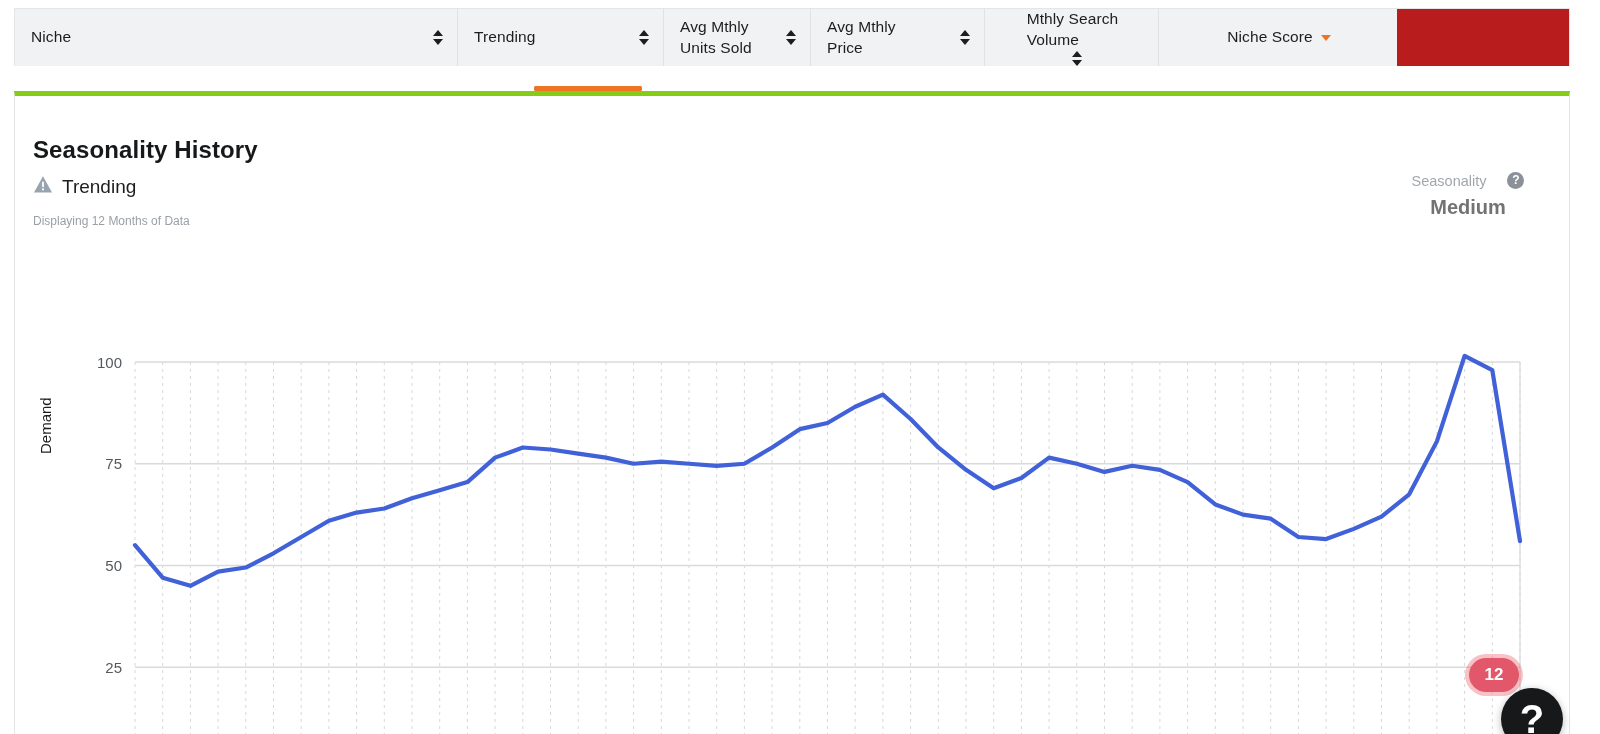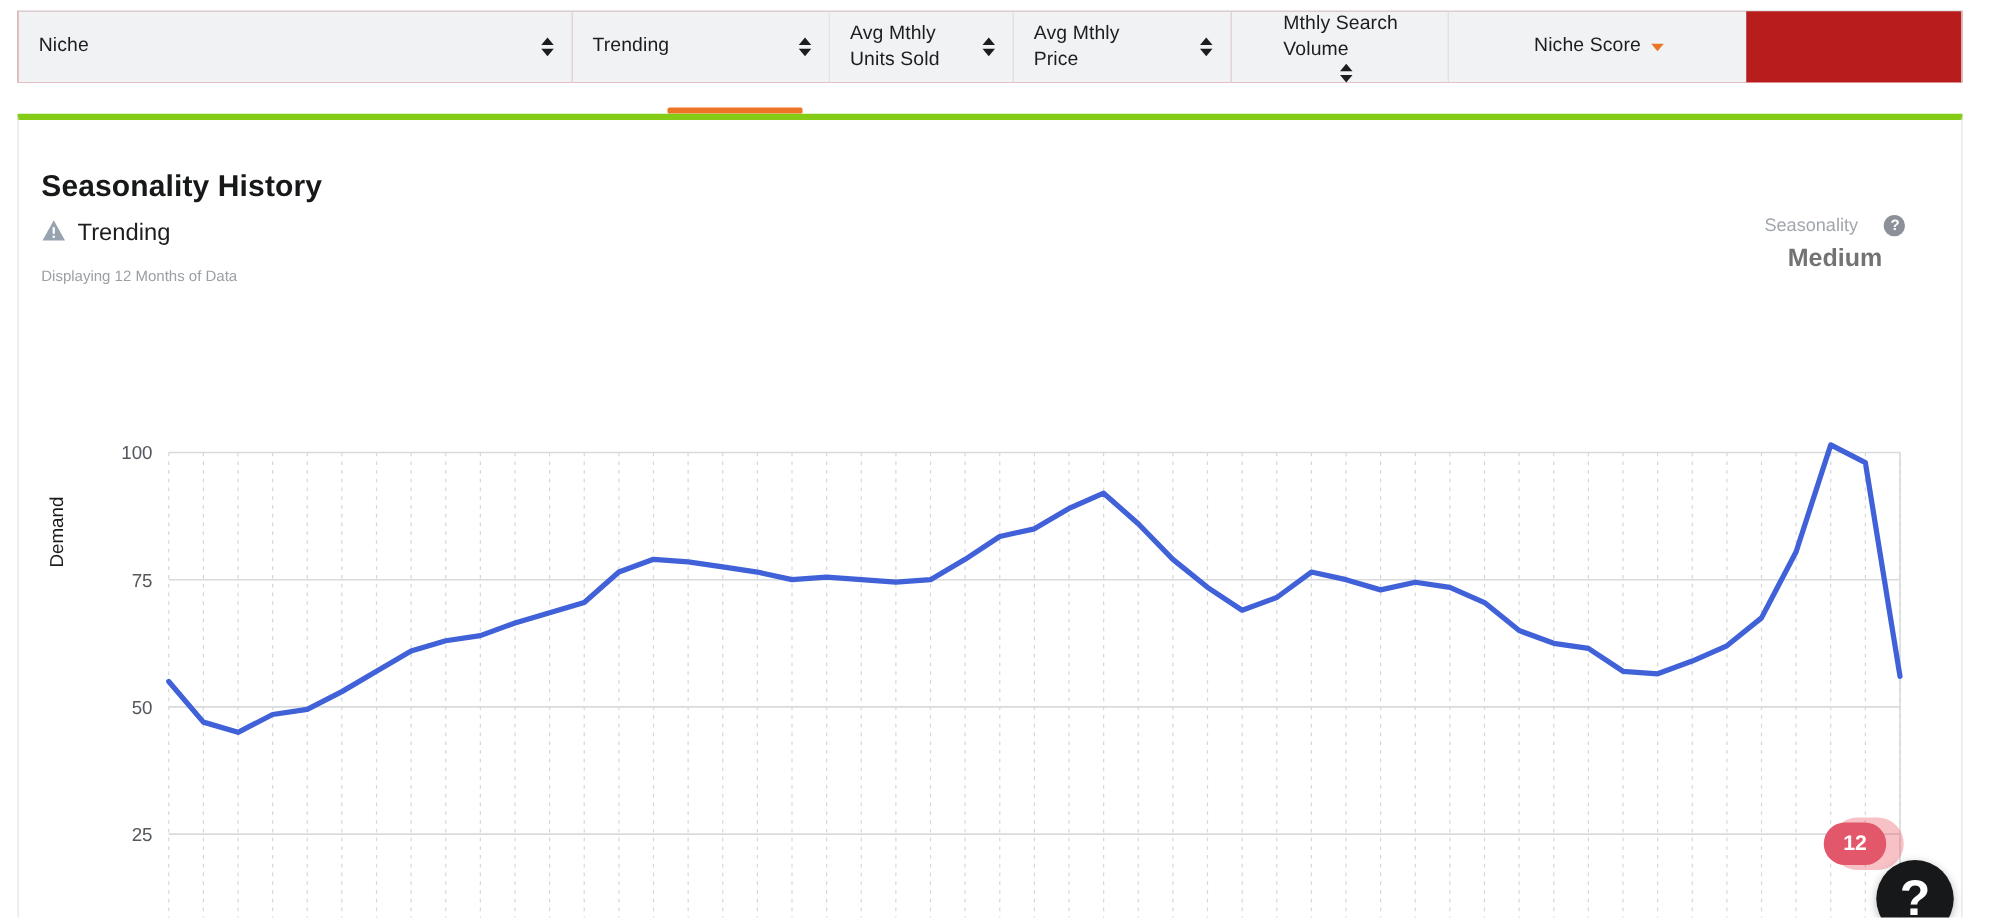--- a/index.html
+++ b/index.html
@@ -125,21 +125,21 @@
     font-size: 40px; font-weight: bold;
     display: flex; align-items: center; justify-content: center;
     box-shadow: 0 2px 8px rgba(0,0,0,.28);
   }
   .badge-halo {
     position: absolute; right: 46px; bottom: 38px;
     width: 58px; height: 42px; border-radius: 21px;
     background: rgba(233,92,105,.38);
   }
   .badge {
-    position: absolute; right: 60px; bottom: 42px;
+    position: absolute; right: 50px; bottom: 42px;
     width: 50px; height: 34px; border-radius: 17px;
     background: #e2576a; color: #fff;
     font-size: 17px; font-weight: bold;
     display: flex; align-items: center; justify-content: center;
   }
 </style>
 </head>
 <body>
 
 <div id="app">

